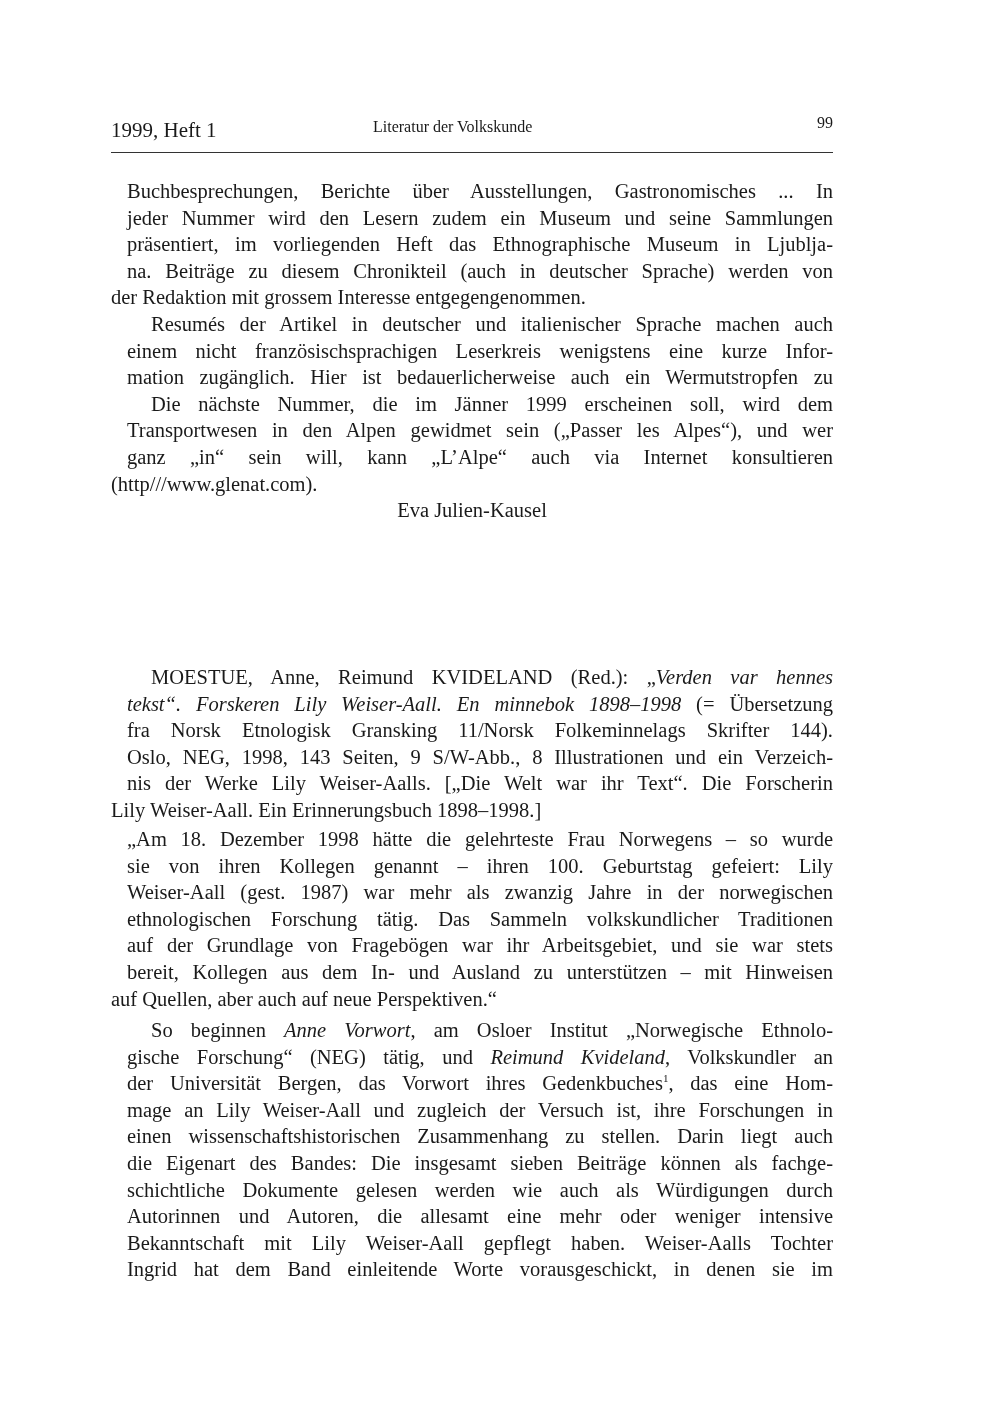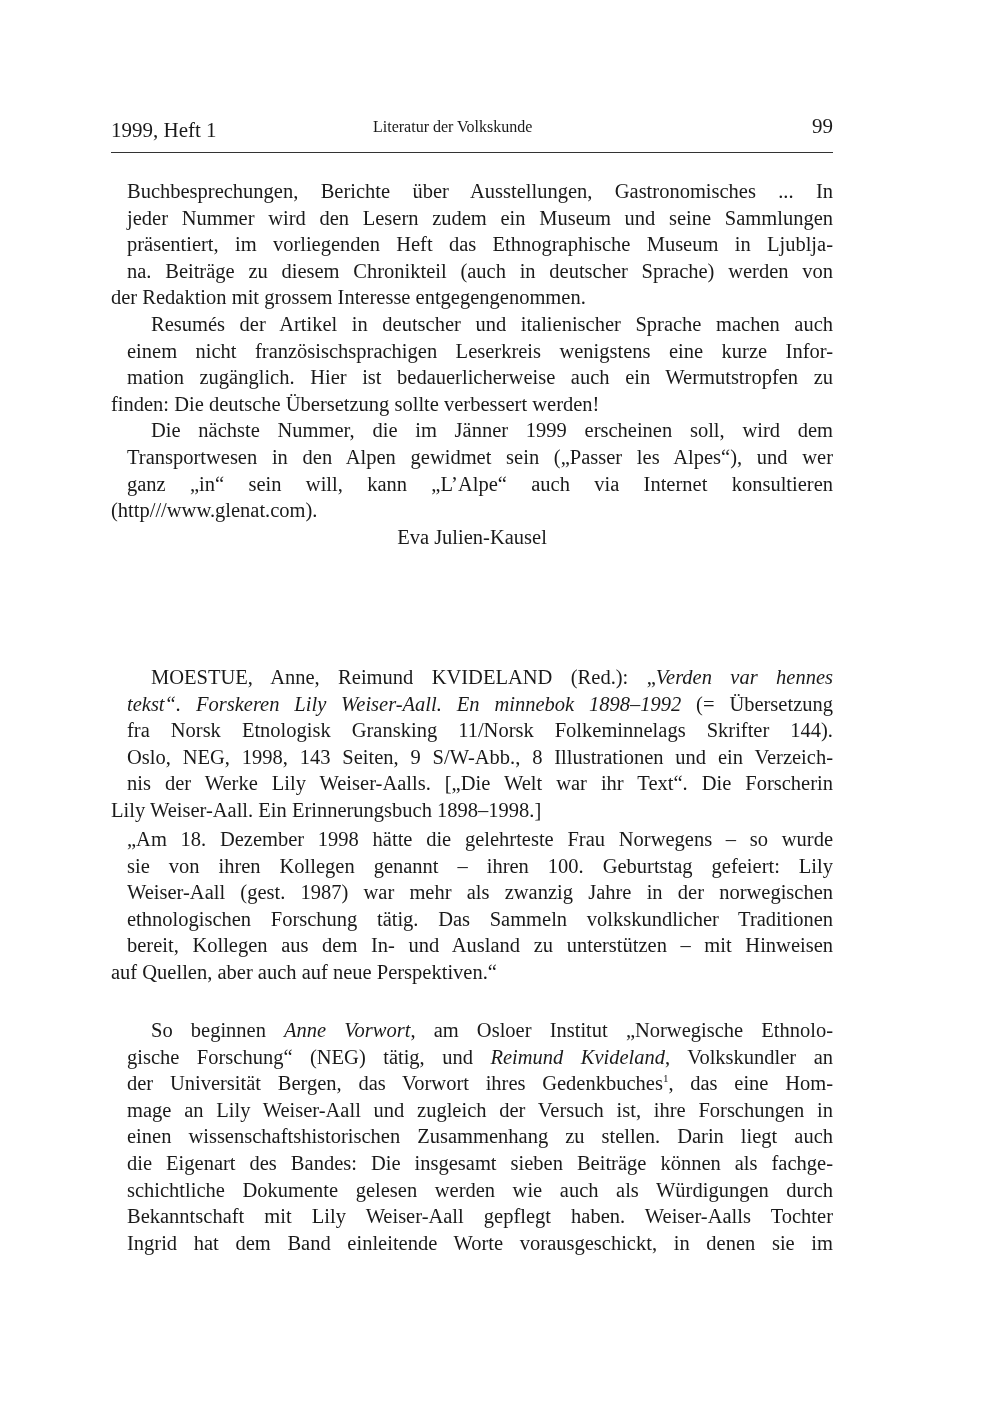--- a/index.html
+++ b/index.html
@@ -1,21 +1,21 @@
 <!DOCTYPE html>
 <html><head>
   <meta charset="utf-8">
   <style>
     html, body { margin: 0; padding: 0; background: #ffffff; }
     body { width: 1000px; height: 1412px; position: relative; overflow: hidden;
            font-family: "Liberation Serif", "DejaVu Serif", serif; color: #1a1a1a; }
     .header { position: absolute; left: 111px; top: 118px; width: 722px; height: 26px; }
     .header .left { position: absolute; left: 0; top: 0; font-size: 21px; }
     .header .center { position: absolute; left: 262px; top: 0; font-size: 16px; text-align: center; }
-    .header .right { position: absolute; right: 0; top: -4px; font-size: 21px; margin-left: 48px; }
+    .header .right { position: absolute; right: 0; top: -4px; font-size: 16px; margin-left: 48px; }
     .rule { position: absolute; left: 111px; top: 152px; width: 722px; height: 0; border-top: 1.5px solid #333; }
     .block { position: absolute; left: 111px; width: 722px; }
     .line { height: 26.6px; line-height: 26.6px; font-size: 20.5px; white-space: nowrap; }
     .line.j { text-align: justify; text-align-last: justify; margin-left: 16px; }
     .line.ind { padding-left: 24px; }
     .line.r { text-align: center; }
     .it { font-style: italic; }
     sup { font-size: 11px; vertical-align: 8px; line-height: 0; }
   </style>
 </head>
@@ -32,49 +32,50 @@
 
 <div class="block" style="top:178px;">
   <div class="line j">Buchbesprechungen, Berichte über Ausstellungen, Gastronomisches ... In</div>
   <div class="line j">jeder Nummer wird den Lesern zudem ein Museum und seine Sammlungen</div>
   <div class="line j">präsentiert, im vorliegenden Heft das Ethnographische Museum in Ljublja-</div>
   <div class="line j">na. Beiträge zu diesem Chronikteil (auch in deutscher Sprache) werden von</div>
   <div class="line">der Redaktion mit grossem Interesse entgegengenommen.</div>
   <div class="line j ind">Resumés der Artikel in deutscher und italienischer Sprache machen auch</div>
   <div class="line j">einem nicht französischsprachigen Leserkreis wenigstens eine kurze Infor-</div>
   <div class="line j">mation zugänglich. Hier ist bedauerlicherweise auch ein Wermutstropfen zu</div>
-  <div class="line">finden: Die deutsche Übersetzung sollte verbessert werden!</div>
   <div class="line j ind">Die nächste Nummer, die im Jänner 1999 erscheinen soll, wird dem</div>
   <div class="line j">Transportwesen in den Alpen gewidmet sein („Passer les Alpes“), und wer</div>
   <div class="line j">ganz „in“ sein will, kann „L’Alpe“ auch via Internet konsultieren</div>
   <div class="line">(http///www.glenat.com).</div>
   <div class="line r">Eva Julien-Kausel</div>
 </div>
 
 <div class="block" style="top:664px;">
   <div class="line j ind"><span>MOESTUE, Anne, Reimund KVIDELAND (Red.): „</span><span class="it">Verden var hennes</span></div>
-  <div class="line j"><span class="it">tekst“. Forskeren Lily Weiser-Aall. En minnebok 1898–1992</span><span> (= Übersetzung</span></div>
+  <div class="line j"><span class="it">tekst“. Forskeren Lily Weiser-Aall. En minnebok 1898–1998</span><span> (= Übersetzung</span></div>
   <div class="line j">fra Norsk Etnologisk Gransking 11/Norsk Folkeminnelags Skrifter 144).</div>
   <div class="line j">Oslo, NEG, 1998, 143 Seiten, 9 S/W-Abb., 8 Illustrationen und ein Verzeich-</div>
   <div class="line j">nis der Werke Lily Weiser-Aalls. [„Die Welt war ihr Text“. Die Forscherin</div>
   <div class="line">Lily Weiser-Aall. Ein Erinnerungsbuch 1898–1998.]</div>
 </div>
 
 <div class="block" style="top:826px;">
   <div class="line j">„Am 18. Dezember 1998 hätte die gelehrteste Frau Norwegens – so wurde</div>
   <div class="line j">sie von ihren Kollegen genannt – ihren 100. Geburtstag gefeiert: Lily</div>
   <div class="line j">Weiser-Aall (gest. 1987) war mehr als zwanzig Jahre in der norwegischen</div>
   <div class="line j">ethnologischen Forschung tätig. Das Sammeln volkskundlicher Traditionen</div>
+  <div class="line j">auf der Grundlage von Fragebögen war ihr Arbeitsgebiet, und sie war stets</div>
   <div class="line j">bereit, Kollegen aus dem In- und Ausland zu unterstützen – mit Hinweisen</div>
   <div class="line">auf Quellen, aber auch auf neue Perspektiven.“</div>
 </div>
 
 <div class="block" style="top:1017px;">
   <div class="line j ind"><span>So beginnen </span><span class="it">Anne Vorwort</span><span>, am Osloer Institut „Norwegische Ethnolo-</span></div>
   <div class="line j"><span>gische Forschung“ (NEG) tätig, und </span><span class="it">Reimund Kvideland</span><span>, Volkskundler an</span></div>
   <div class="line j"><span>der Universität Bergen, das Vorwort ihres Gedenkbuches</span><sup>1</sup><span>, das eine Hom-</span></div>
   <div class="line j">mage an Lily Weiser-Aall und zugleich der Versuch ist, ihre Forschungen in</div>
   <div class="line j">einen wissenschaftshistorischen Zusammenhang zu stellen. Darin liegt auch</div>
   <div class="line j">die Eigenart des Bandes: Die insgesamt sieben Beiträge können als fachge-</div>
   <div class="line j">schichtliche Dokumente gelesen werden wie auch als Würdigungen durch</div>
+  <div class="line j">Autorinnen und Autoren, die allesamt eine mehr oder weniger intensive</div>
   <div class="line j">Bekanntschaft mit Lily Weiser-Aall gepflegt haben. Weiser-Aalls Tochter</div>
   <div class="line j">Ingrid hat dem Band einleitende Worte vorausgeschickt, in denen sie im</div>
 </div>
 
 </body></html>

